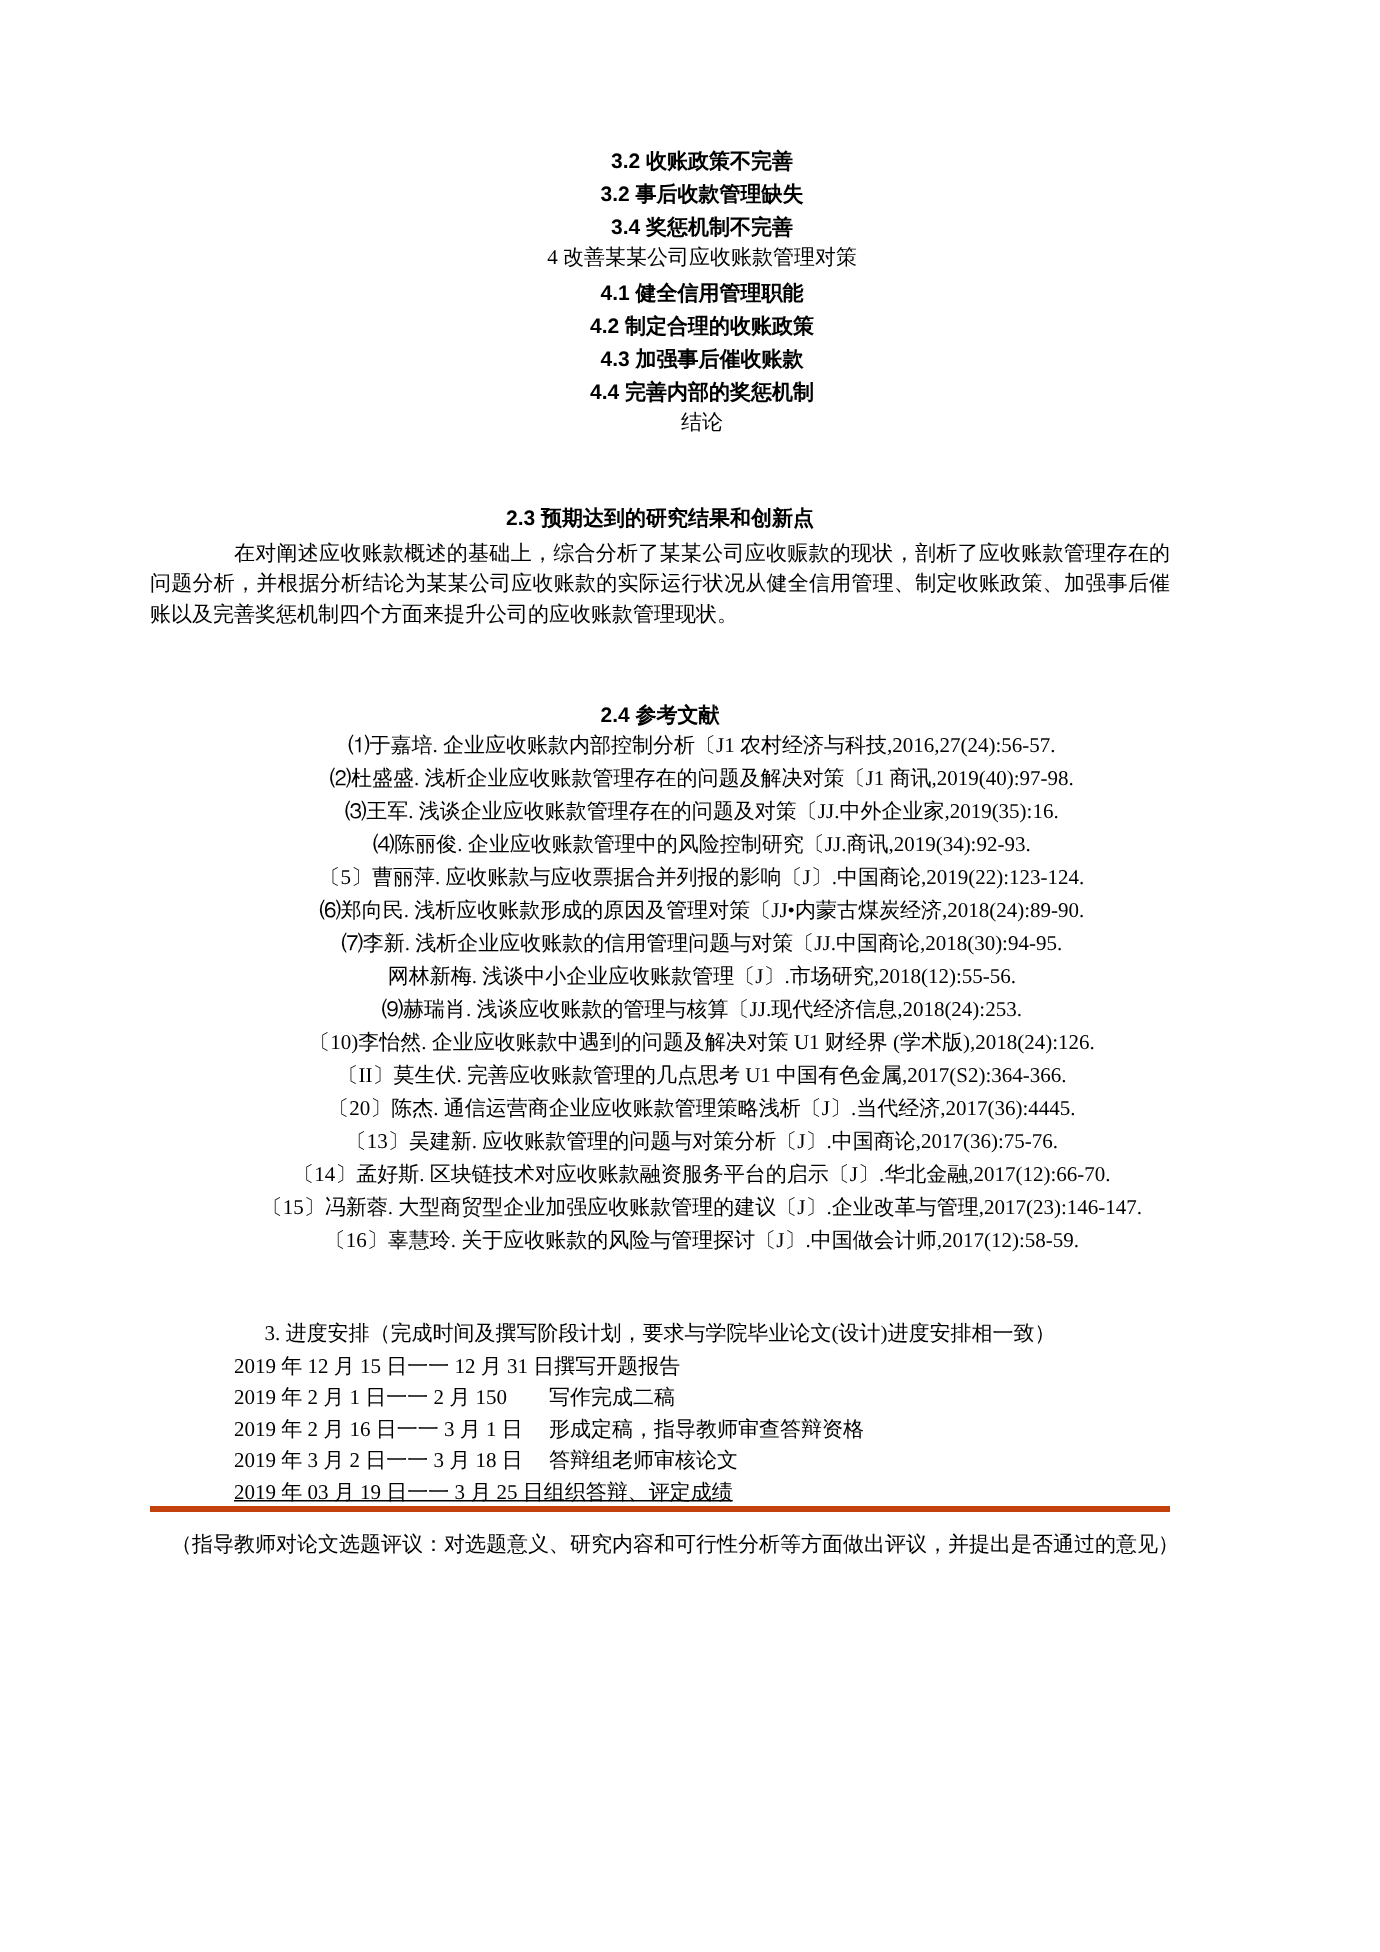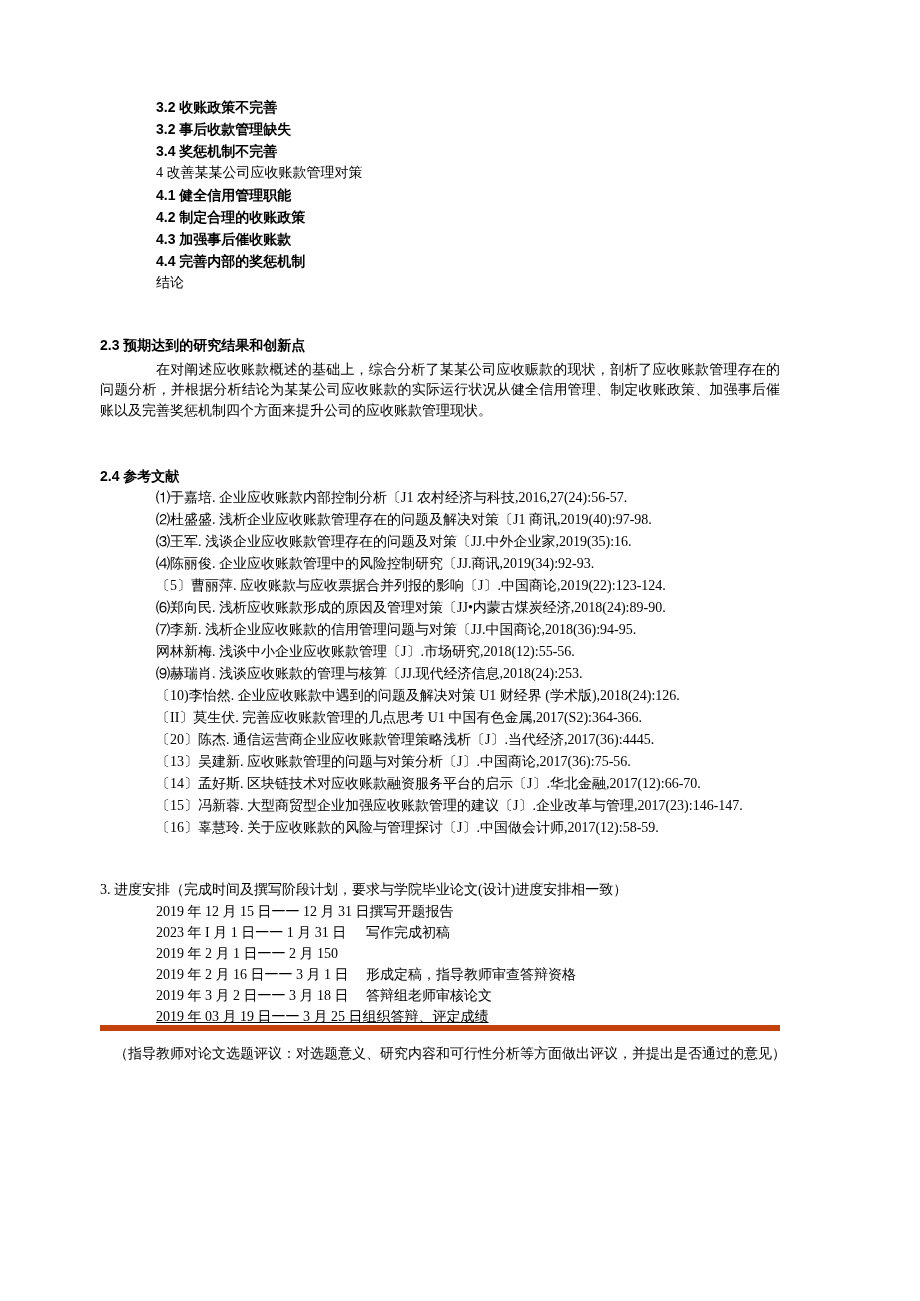--- a/index.html
+++ b/index.html
@@ -12,20 +12,21 @@
       font-family: "SimSun", "宋体", serif;
       font-size: 14px;
       color: #000;
       width: 920px;
       padding: 100px 140px 50px 100px;
       line-height: 1.0;
     }
     .line {
       margin-bottom: 8px;
       white-space: nowrap;
+      text-align: center;
     }
     .bold {
       font-weight: bold;
       font-family: "SimHei", "黑体", "Arial", sans-serif;
     }
     .indent-0 {
       padding-left: 0px;
       margin-top: 48px;
     }
     .indent-2 {
@@ -34,21 +35,21 @@
     .indent-half {
       padding-left: 14px;
     }
     .para {
       white-space: normal;
       text-align: justify;
       line-height: 1.45;
       margin-bottom: 18px;
     }
     .schedule-block {
-      border-bottom: 6px solid #c2410c;
+      border-bottom: 4px solid #c2410c;
       margin-bottom: 6px;
       padding-bottom: 0;
     }
     .schedule-line {
       display: flex;
       margin-bottom: 7px;
     }
     .schedule-date {
       width: 210px;
       flex-shrink: 0;
@@ -76,44 +77,41 @@
 <div class="line indent-0 bold">2.3    预期达到的研究结果和创新点</div>
 <div class="para" style="text-indent: 56px; padding-left:0;">在对阐述应收账款概述的基础上，综合分析了某某公司应收赈款的现状，剖析了应收账款管理存在的问题分析，并根据分析结论为某某公司应收账款的实际运行状况从健全信用管理、制定收账政策、加强事后催账以及完善奖惩机制四个方面来提升公司的应收账款管理现状。</div>
 
 <div class="line indent-0 bold">2.4    参考文献</div>
 <div class="line indent-2">⑴于嘉培. 企业应收账款内部控制分析〔J1 农村经济与科技,2016,27(24):56-57.</div>
 <div class="line indent-2">⑵杜盛盛. 浅析企业应收账款管理存在的问题及解决对策〔J1 商讯,2019(40):97-98.</div>
 <div class="line indent-2">⑶王军. 浅谈企业应收账款管理存在的问题及对策〔JJ.中外企业家,2019(35):16.</div>
 <div class="line indent-2">⑷陈丽俊. 企业应收账款管理中的风险控制研究〔JJ.商讯,2019(34):92-93.</div>
 <div class="line indent-2">〔5〕曹丽萍. 应收账款与应收票据合并列报的影响〔J〕.中国商论,2019(22):123-124.</div>
 <div class="line indent-2">⑹郑向民. 浅析应收账款形成的原因及管理对策〔JJ•内蒙古煤炭经济,2018(24):89-90.</div>
-<div class="line indent-2">⑺李新. 浅析企业应收账款的信用管理问题与对策〔JJ.中国商论,2018(36):94-95.</div>
+<div class="line indent-2">⑺李新. 浅析企业应收账款的信用管理问题与对策〔JJ.中国商论,2018(30):94-95.</div>
 <div class="line indent-2">网林新梅. 浅谈中小企业应收账款管理〔J〕.市场研究,2018(12):55-56.</div>
 <div class="line indent-2">⑼赫瑞肖. 浅谈应收账款的管理与核算〔JJ.现代经济信息,2018(24):253.</div>
 <div class="line indent-2">〔10)李怡然. 企业应收账款中遇到的问题及解决对策 U1 财经界 (学术版),2018(24):126.</div>
 <div class="line indent-2">〔II〕莫生伏. 完善应收账款管理的几点思考 U1 中国有色金属,2017(S2):364-366.</div>
 <div class="line indent-2">〔20〕陈杰. 通信运营商企业应收账款管理策略浅析〔J〕.当代经济,2017(36):4445.</div>
-<div class="line indent-2">〔13〕吴建新. 应收账款管理的问题与对策分析〔J〕.中国商论,2017(36):75-56.</div>
+<div class="line indent-2">〔13〕吴建新. 应收账款管理的问题与对策分析〔J〕.中国商论,2017(36):75-76.</div>
 <div class="line indent-2">〔14〕孟好斯. 区块链技术对应收账款融资服务平台的启示〔J〕.华北金融,2017(12):66-70.</div>
 <div class="line indent-2">〔15〕冯新蓉. 大型商贸型企业加强应收账款管理的建议〔J〕.企业改革与管理,2017(23):146-147.</div>
 <div class="line indent-2">〔16〕辜慧玲. 关于应收账款的风险与管理探讨〔J〕.中国做会计师,2017(12):58-59.</div>
 
 <div class="line indent-0">3. 进度安排（完成时间及撰写阶段计划，要求与学院毕业论文(设计)进度安排相一致）</div>
 
 <div class="schedule-block" style="padding-left:56px;">
   <div class="schedule-line">
     <div class="schedule-date" style="width:auto;">2019 年 12 月 15 日一一 12 月 31 日撰写开题报告</div>
     <div class="schedule-desc"></div>
   </div>
   <div class="schedule-line">
-    <div class="schedule-date">2023 年 I 月 1 日一一 1 月 31 日</div>
-    <div class="schedule-desc">写作完成初稿</div>
-  </div>
-  <div class="schedule-line">
     <div class="schedule-date">2019 年 2 月 1 日一一 2 月 150</div>
+    <div class="schedule-desc">写作完成二稿</div>
   </div>
   <div class="schedule-line">
     <div class="schedule-date">2019 年 2 月 16 日一一 3 月 1 日</div>
     <div class="schedule-desc">形成定稿，指导教师审查答辩资格</div>
   </div>
   <div class="schedule-line">
     <div class="schedule-date">2019 年 3 月 2 日一一 3 月 18 日</div>
     <div class="schedule-desc">答辩组老师审核论文</div>
   </div>
   <div class="schedule-line">

